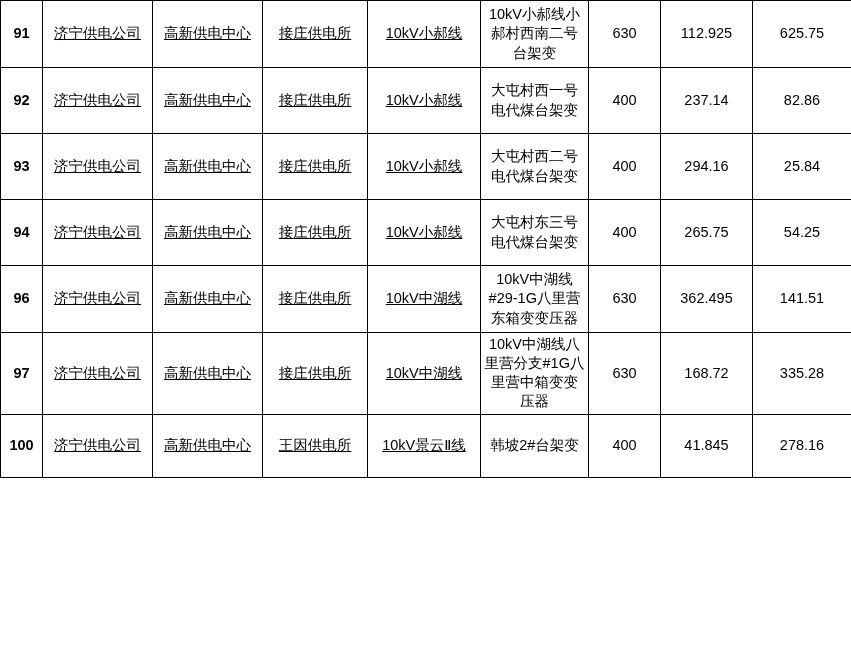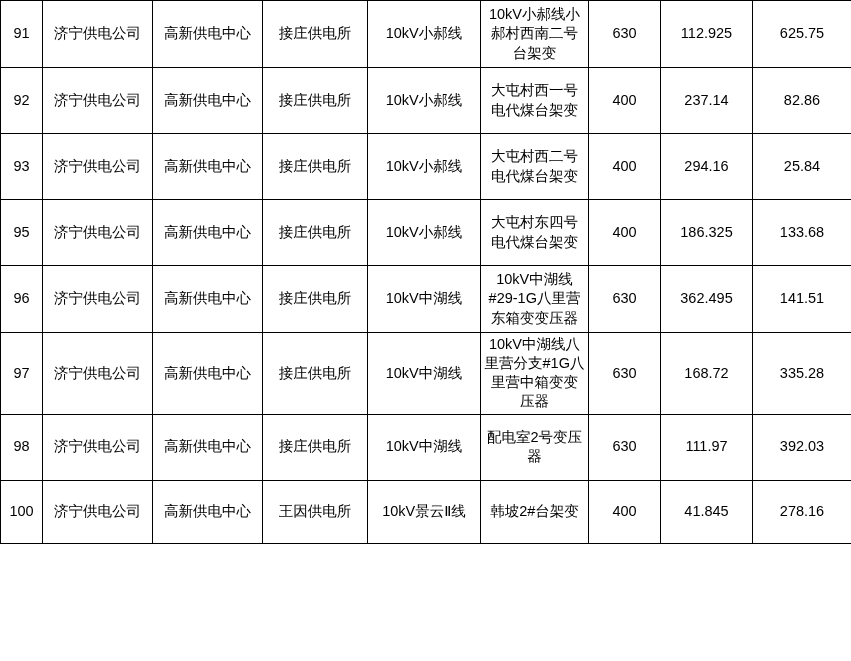--- a/index.html
+++ b/index.html
@@ -40,23 +40,23 @@
   col.c0 { width: 42px; }
   col.c1 { width: 110px; }
   col.c2 { width: 110px; }
   col.c3 { width: 105px; }
   col.c4 { width: 113px; }
   col.c5 { width: 108px; }
   col.c6 { width: 72px; }
   col.c7 { width: 92px; }
   col.c8 { width: 99px; }
 
-  td.idx { font-size: 14px; }
+  td.idx { font-size: 14px; font-weight: bold; }
   td.num { font-size: 14.5px; margin-left: 44px; }
-  td.name { font-size: 14px; }
+  td.name { font-size: 14px; text-decoration: underline; }
   td.sub { font-size: 13.5px; }
 </style>
 </head>
 <body>
 
 <div class="sheet">
   <table class="grid">
     <colgroup>
       <col class="c0">
         <col class="c1">
@@ -96,29 +96,29 @@
         <td class="name">济宁供电公司</td>
         <td class="name">高新供电中心</td>
         <td class="name">接庄供电所</td>
         <td class="name">10kV小郝线</td>
         <td class="sub">大屯村西二号电代煤台架变</td>
         <td class="num">400</td>
         <td class="num">294.16</td>
         <td class="num">25.84</td>
       </tr>
       <tr style="height:66px">
-        <td class="idx">95</td>
+        <td class="idx">94</td>
         <td class="name">济宁供电公司</td>
         <td class="name">高新供电中心</td>
         <td class="name">接庄供电所</td>
         <td class="name">10kV小郝线</td>
-        <td class="sub">大屯村东四号电代煤台架变</td>
+        <td class="sub">大屯村东三号电代煤台架变</td>
         <td class="num">400</td>
-        <td class="num">186.325</td>
-        <td class="num">133.68</td>
+        <td class="num">265.75</td>
+        <td class="num">54.25</td>
       </tr>
       <tr style="height:67px">
         <td class="idx">96</td>
         <td class="name">济宁供电公司</td>
         <td class="name">高新供电中心</td>
         <td class="name">接庄供电所</td>
         <td class="name">10kV中湖线</td>
         <td class="sub">10kV中湖线#29-1G八里营东箱变变压器</td>
         <td class="num">630</td>
         <td class="num">362.495</td>
@@ -128,31 +128,20 @@
         <td class="idx">97</td>
         <td class="name">济宁供电公司</td>
         <td class="name">高新供电中心</td>
         <td class="name">接庄供电所</td>
         <td class="name">10kV中湖线</td>
         <td class="sub">10kV中湖线八里营分支#1G八里营中箱变变压器</td>
         <td class="num">630</td>
         <td class="num">168.72</td>
         <td class="num">335.28</td>
       </tr>
-      <tr style="height:66px">
-        <td class="idx">98</td>
-        <td class="name">济宁供电公司</td>
-        <td class="name">高新供电中心</td>
-        <td class="name">接庄供电所</td>
-        <td class="name">10kV中湖线</td>
-        <td class="sub">配电室2号变压器</td>
-        <td class="num">630</td>
-        <td class="num">111.97</td>
-        <td class="num">392.03</td>
-      </tr>
       <tr style="height:63px">
         <td class="idx">100</td>
         <td class="name">济宁供电公司</td>
         <td class="name">高新供电中心</td>
         <td class="name">王因供电所</td>
         <td class="name">10kV景云Ⅱ线</td>
         <td class="sub">韩坡2#台架变</td>
         <td class="num">400</td>
         <td class="num">41.845</td>
         <td class="num">278.16</td>

